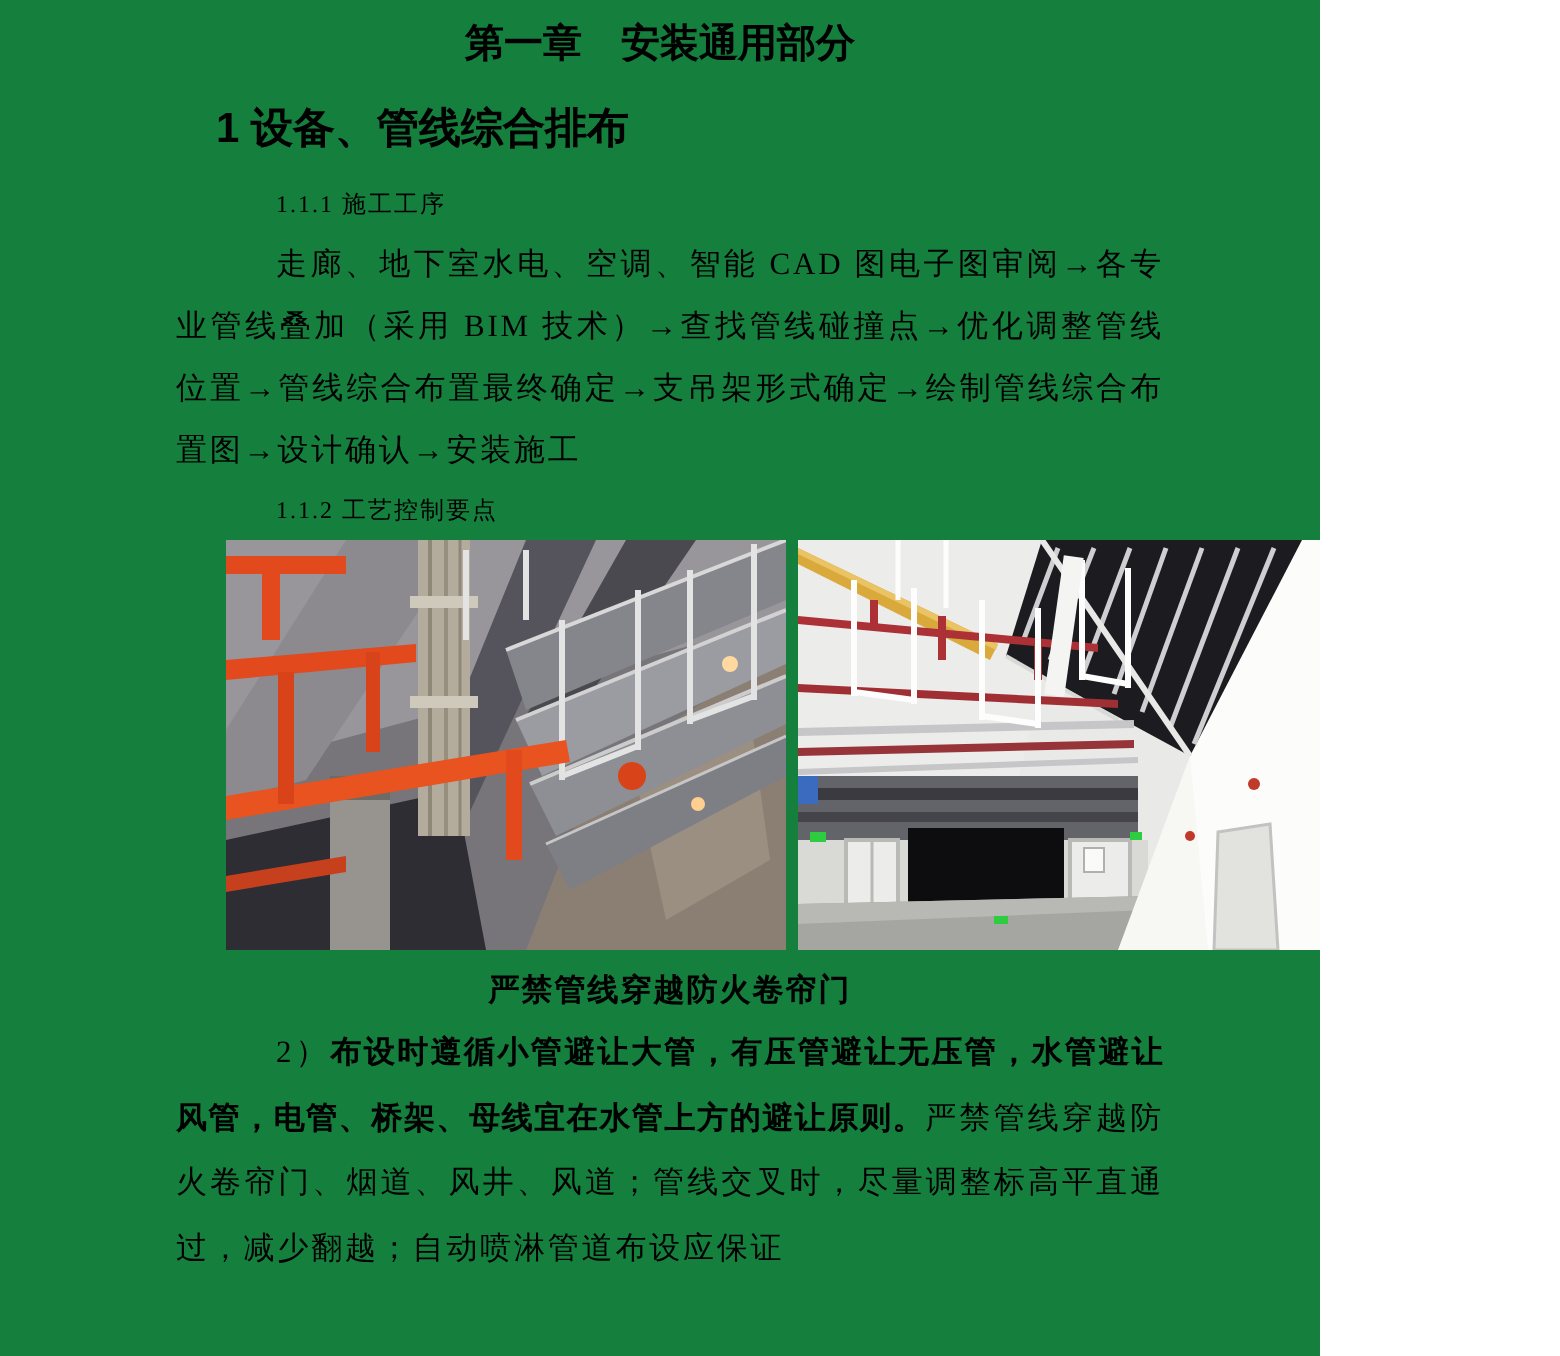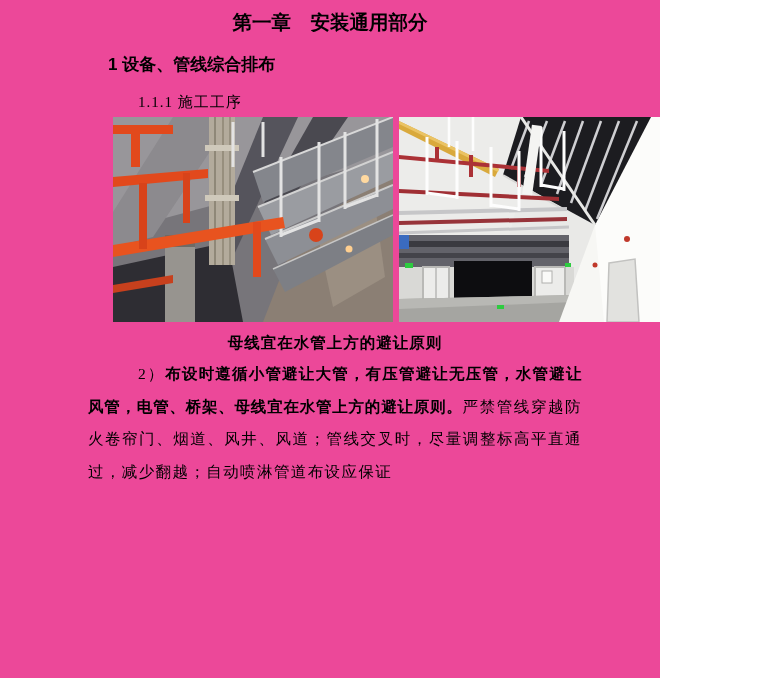--- a/index.html
+++ b/index.html
@@ -1,32 +1,32 @@
 <!DOCTYPE html>
 <html><head>
 <meta charset="utf-8">
 <style>
   html,body { margin:0; padding:0; background:#ffffff; }
   .page {
     position:relative; width:660px; height:678px; overflow:hidden;
-    background:#ec4899; color:#000;
+    background:#15803d; color:#000;
     font-family:"Liberation Serif", serif;
   }
   .doc-title {
     margin:0; padding-top:10px; height:24px; line-height:24px;
     text-align:center; font-family:"Liberation Sans", sans-serif;
     font-weight:bold; font-size:19.5px; color:#000;
   }
   .content { padding:0 78px 0 88px; }
   .h1, .h2 {
     margin:20px 0 0 20px; line-height:22px;
-    font-family:"Liberation Sans", sans-serif; font-weight:bold; font-size:17px;
+    font-family:"Liberation Sans", sans-serif; font-weight:bold; font-size:21px;
   }
   .sub {
-    margin:14px 0 0 0; line-height:24px; font-size:15px;
+    margin:14px 0 0 0; line-height:24px; font-size:12px;
     text-indent:50px; letter-spacing:1px;
   }
   .sub-2 { margin-top:2px; }
   .para {
     margin:3px 0 0 0; line-height:31px; font-size:15.5px;
     text-align:justify; text-indent:50px; letter-spacing:1.4px;
   }
   .para-2 { margin-top:1px; }
   .para-3 { margin-top:7px; line-height:32.5px; }
   .para-3 b {
@@ -50,21 +50,23 @@
 
   <div class="doc-title">第一章　安装通用部分</div>
 
   <div class="content">
 
     <div class="h1">1 设备、管线综合排布</div>
 
 
     <div class="sub">1.1.1 施工工序</div>
 
-
+    <p class="para">走廊、地下室水电、空调、智能 CAD 图电子图审阅→各专业管线叠加（采用 BIM 技术）→查找管线碰撞点→优化调整管线位置→管线综合布置最终确定→支吊架形式确定→绘制管线综合布置图→设计确认→安装施工</p>
+
+    <div class="sub sub-2">1.1.2 工艺控制要点</div>
 
 
     <div class="figure-row">
 
       <svg class="photo" width="280" height="205" viewBox="0 0 280 205" role="img" aria-label="basement-pipeline-cable-tray-photo">
         <rect x="0" y="0" width="280" height="205" fill="#77757a"></rect>
 
         <polygon points="0,0 280,0 280,40 0,115" fill="#98969a"></polygon>
         <polygon points="60,0 120,0 40,120 0,130 0,95" fill="#8c8a8e"></polygon>
         <polygon points="150,0 185,0 120,140 95,135" fill="#55545c"></polygon>
@@ -184,18 +186,18 @@
         <rect x="243,130" y="118" width="10" height="14" fill="#3a6bbf"></rect>
         <circle cx="228" cy="122" r="3" fill="#c0392b"></circle>
         <circle cx="196" cy="148" r="2.5" fill="#c0392b"></circle>
 
         <rect x="6" y="146" width="8" height="5" fill="#2ecc40"></rect>
         <rect x="98" y="188" width="7" height="4" fill="#2ecc40"></rect>
         <rect x="166" y="146" width="6" height="4" fill="#2ecc40"></rect>
       </svg>
     </div>
 
-    <p class="caption">母线宜在水管上方的避让原则</p>
+    <p class="caption">严禁管线穿越防火卷帘门</p>
 
     <p class="para para-3"><span>2）</span><b>布设时遵循小管避让大管，有压管避让无压管，水管避让风管，电管、桥架、母线宜在水管上方的避让原则。</b><span>严禁管线穿越防火卷帘门、烟道、风井、风道；管线交叉时，尽量调整标高平直通过，减少翻越；自动喷淋管道布设应保证</span></p>
 
   </div>
 </div>
 
 </body></html>

